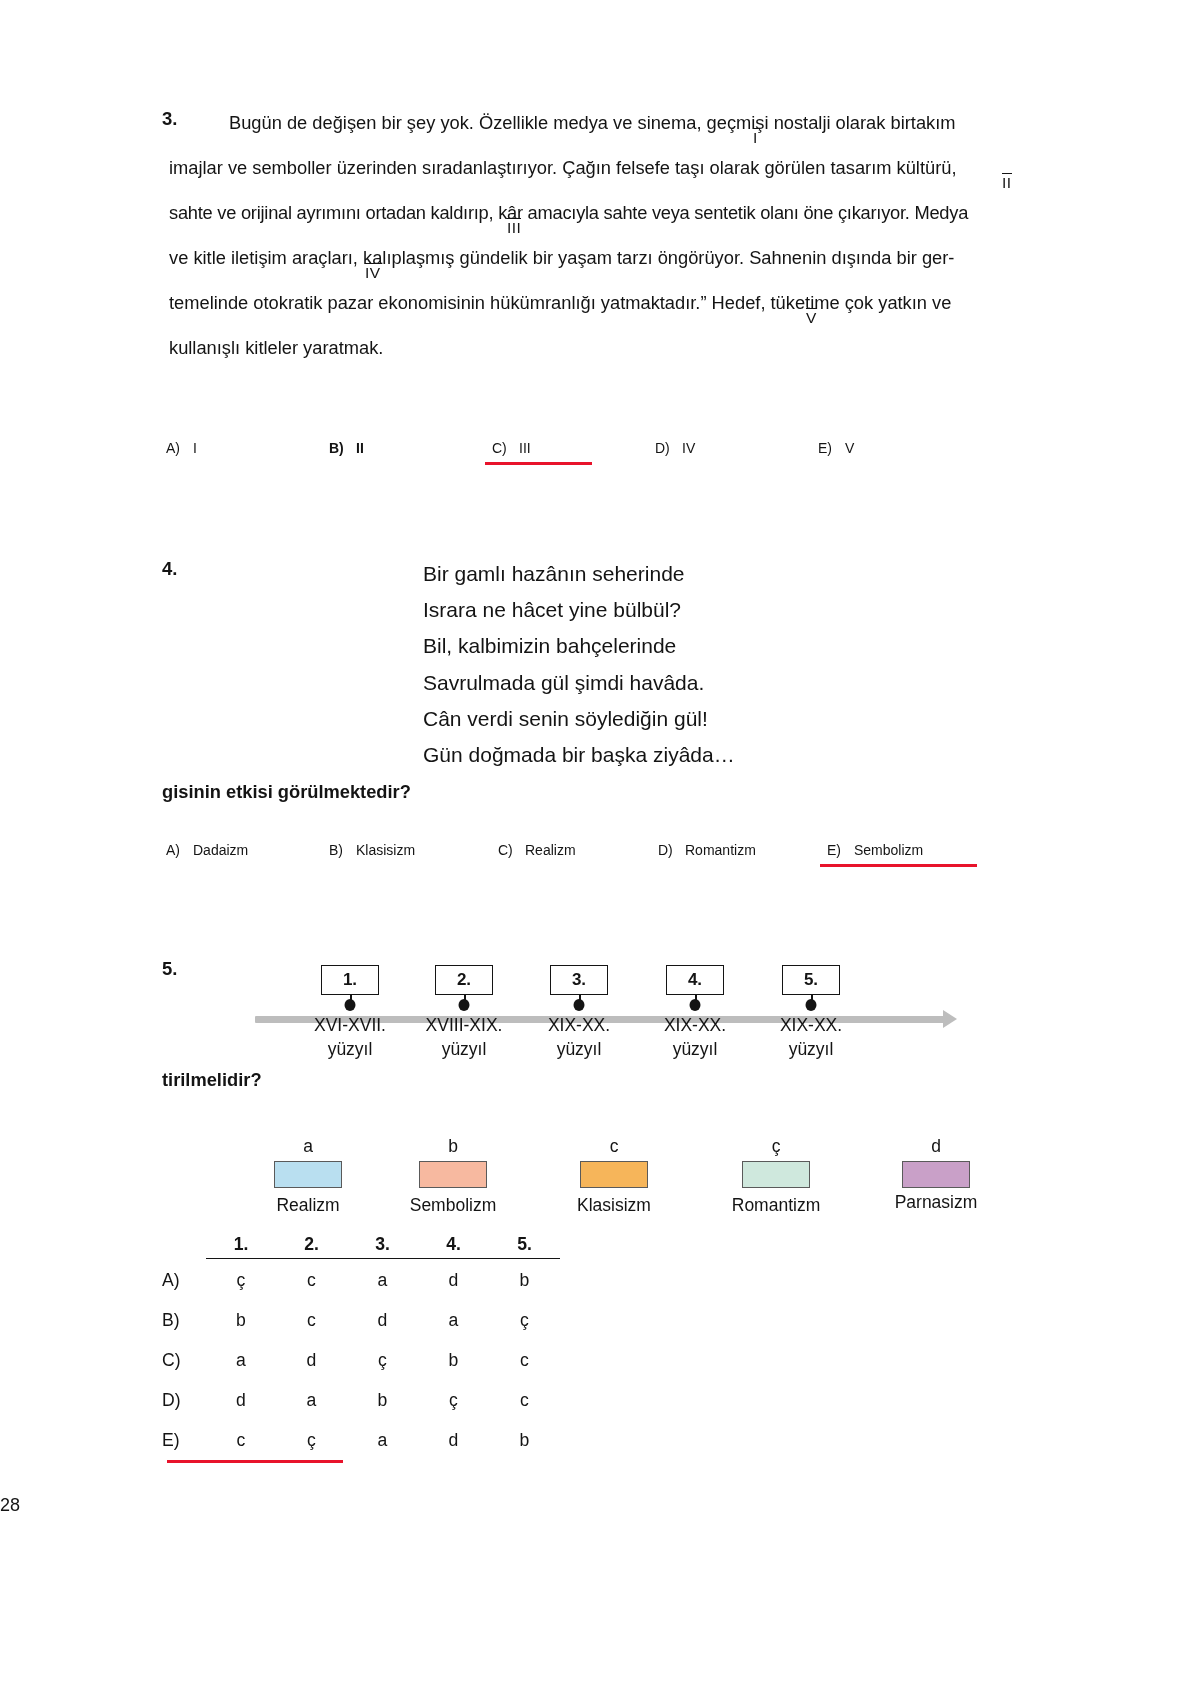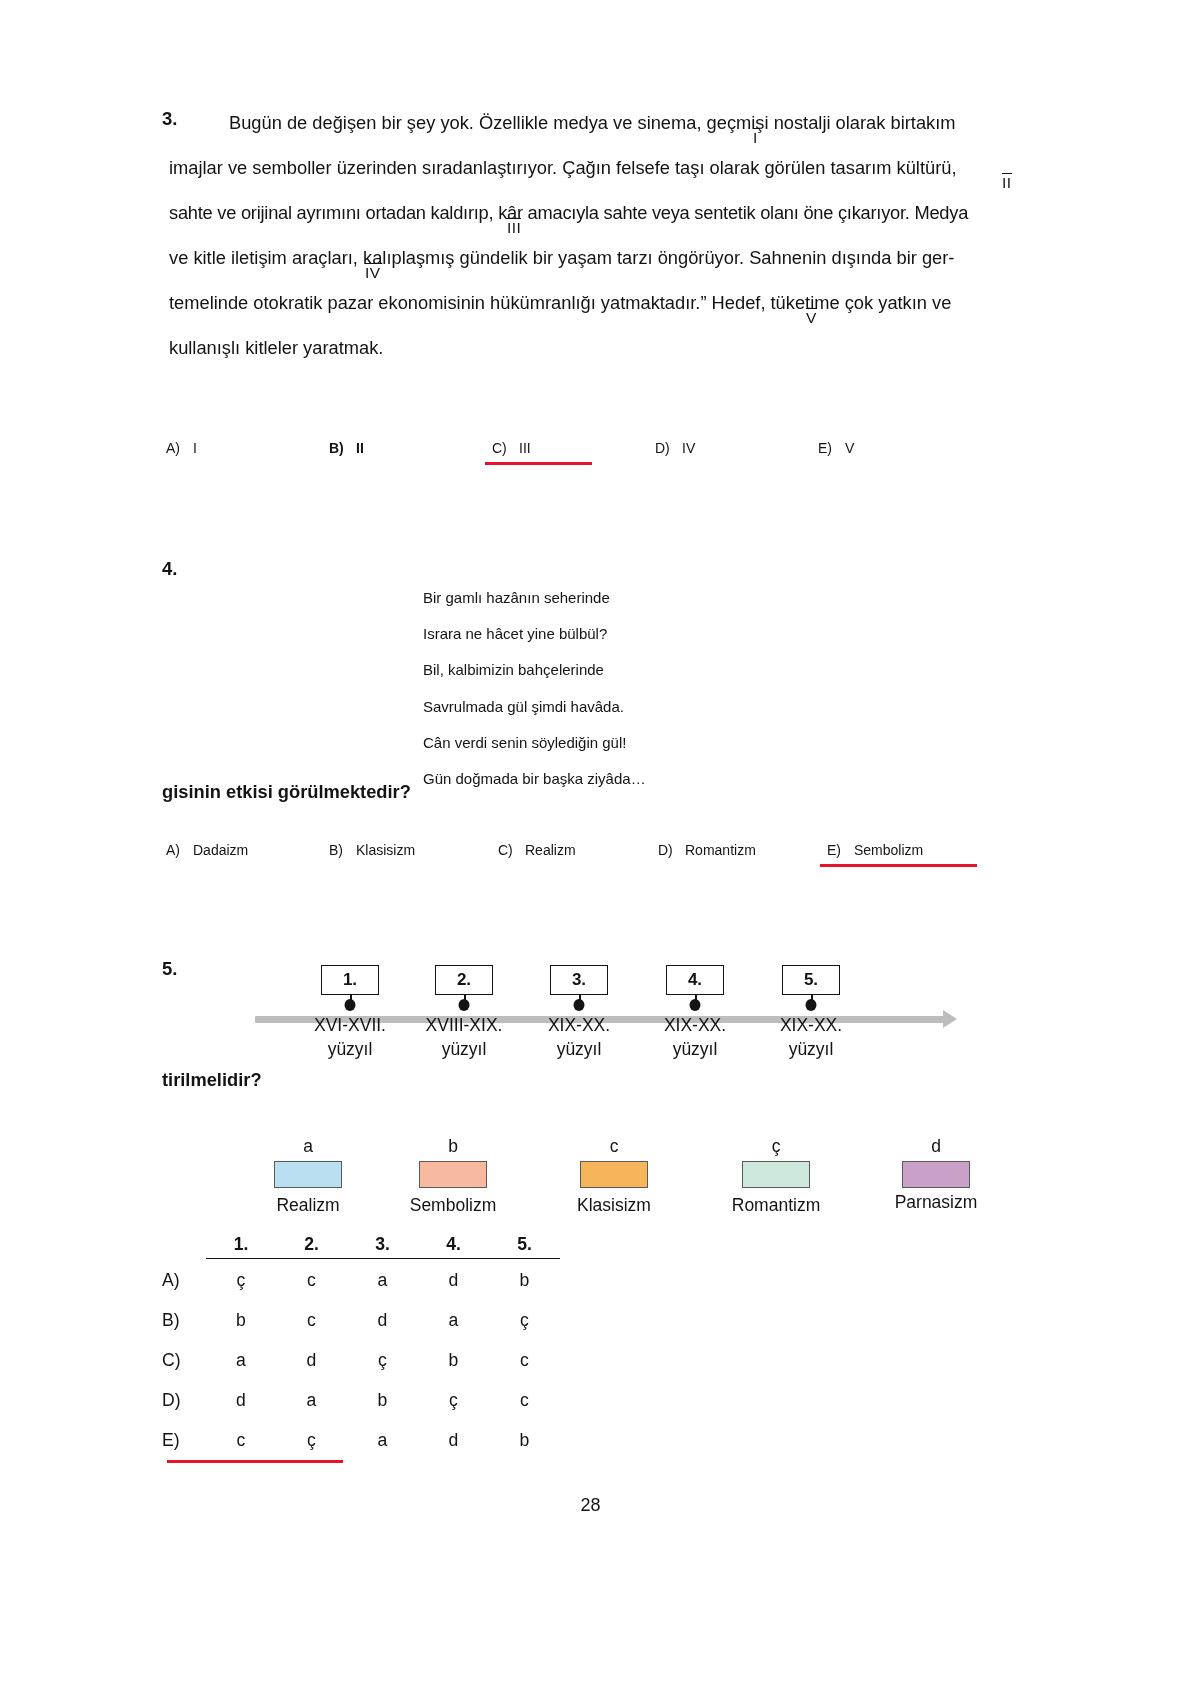--- a/index.html
+++ b/index.html
@@ -158,21 +158,20 @@
   .mx-row .cell { text-align: center; }
   .mx-redline {
     position: absolute;
     height: 3.2px;
     background: #e8132b;
   }
 
   .pagenum {
     position: absolute;
     width: 100%;
-    text-align: center;
     font-size: 18px;
   }
 </style>
 </head>
 <body>
 
 <div class="page">
 
   <div class="qblock" style="left:133px; top:100px; width:870px;">
     <div class="qnum" style="left:29px; top:8px;">3.</div>
@@ -220,21 +219,21 @@
       </div>
       <div class="opt" style="width:140px;">
         <span class="lbl">E)</span><span>V</span>
       </div>
     </div>
   </div>
 
   <div class="qblock" style="left:133px; top:552px; width:870px;">
     <div class="qnum" style="left:29px; top:6px;">4.</div>
 
-    <div style="position:absolute; left:290px; top:4px; font-size:15px; line-height:36.2px;margin-top:24px;">
+    <div style="position:absolute; left:290px; top:4px; font-size:21px; line-height:36.2px;">
       <div>Bir gamlı hazânın seherinde</div>
       <div>Israra ne hâcet yine bülbül?</div>
       <div>Bil, kalbimizin bahçelerinde</div>
       <div>Savrulmada gül şimdi havâda.</div>
       <div>Cân verdi senin söylediğin gül!</div>
       <div>Gün doğmada bir başka ziyâda…</div>
     </div>
 
     <div class="prompt" style="position:absolute; left:29px; top:226px; width:845px;">
       <div>gisinin etkisi görülmektedir?</div>

